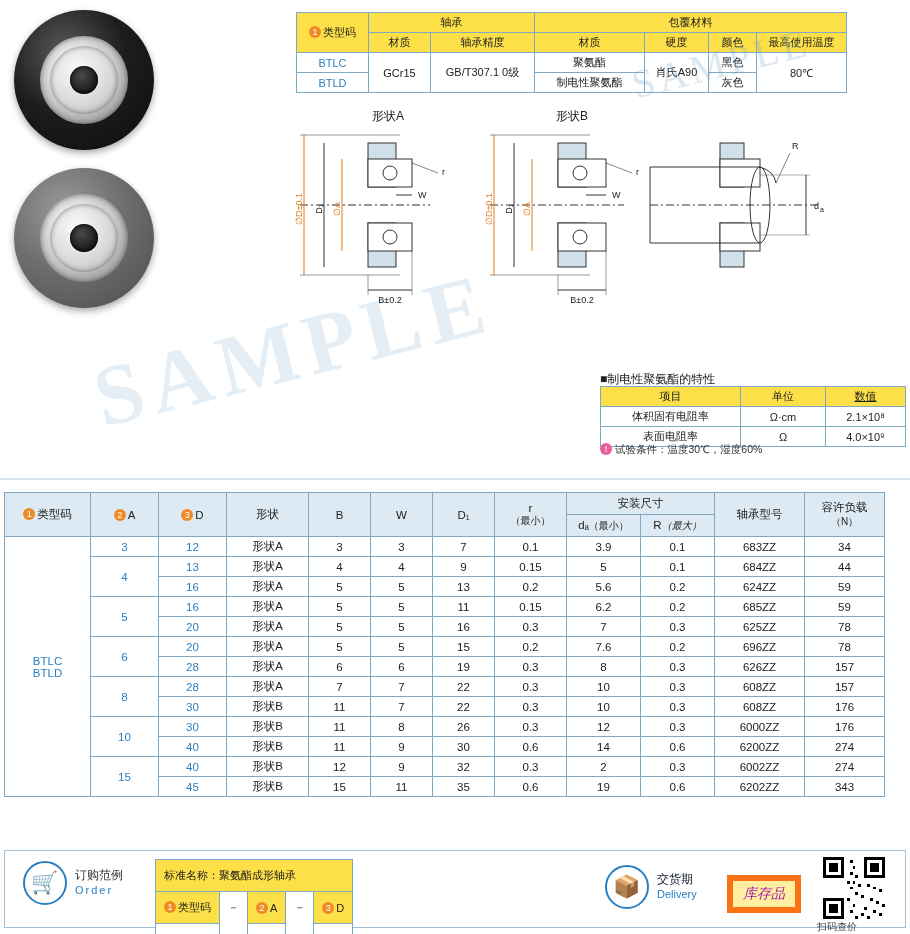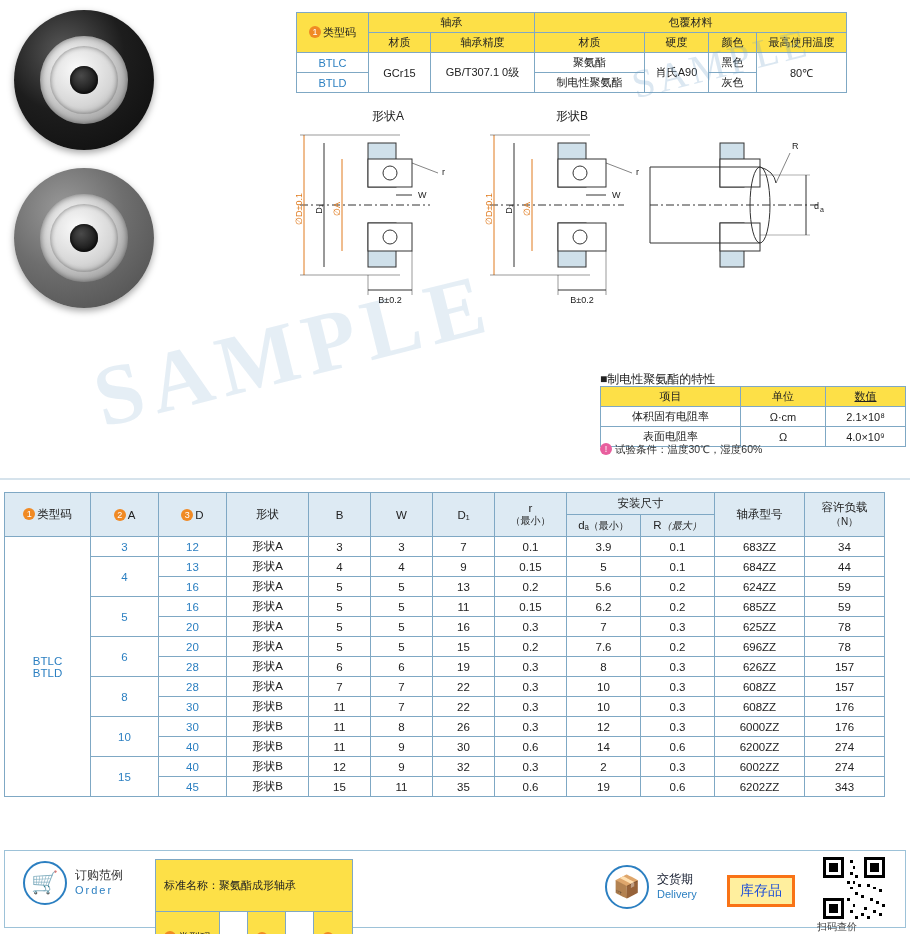--- a/index.html
+++ b/index.html
@@ -97,29 +97,29 @@
   .order-wrap { position:absolute; left:18px; top:10px; display:flex; align-items:center; }
   .circle-icon {
     width:44px; height:44px; border-radius:50%; border:2px solid #2b7fc1;
     display:flex; align-items:center; justify-content:center; color:#2b7fc1; font-size:22px;
   }
   .order-text { margin-left:8px; font-size:11px; color:#2b7fc1; line-height:15px; }
   .order-text .cn { font-size:12px; color:#333; }
   .order-text .en { letter-spacing:2px; }
 
   .order-table { position:absolute; left:150px; top:8px; }
-  .order-table td, .order-table th { height:19px; font-size:11px; padding:18px 8px;margin-left:12px; }
+  .order-table td, .order-table th { height:19px; font-size:11px; padding:8px 8px;margin-left:12px; }
 
   .delivery-wrap { position:absolute; left:600px; top:14px; display:flex; align-items:center; }
   .delivery-text { margin-left:8px; font-size:11px; color:#2b7fc1; line-height:15px;}
   .delivery-text .cn { font-size:12px; color:#0f172a; }
   .stock-badge {
     position:absolute; left:722px; top:24px;
-    border:3px solid #f97316; background:#ffef9e; color:#1d4ed8;
-    font-size:14px; padding:4px 10px;
+    border:6px solid #f97316; background:#ffef9e; color:#a21caf;
+    font-size:14px; padding:4px 10px;font-style:italic;
   }
   .qr { position:absolute; left:818px; top:6px; width:62px; height:62px; }
   .qr-caption { position:absolute; left:812px; top:69px; font-size:10px; color:#444; }
 
   
   .watermark {
     position:absolute; left:90px; top:300px; font-size:86px; color:rgba(110,160,200,0.18);
     transform: rotate(-14deg); font-family:"Liberation Serif", serif; letter-spacing:8px;
     pointer-events:none; user-select:none; font-weight:bold;
   }

